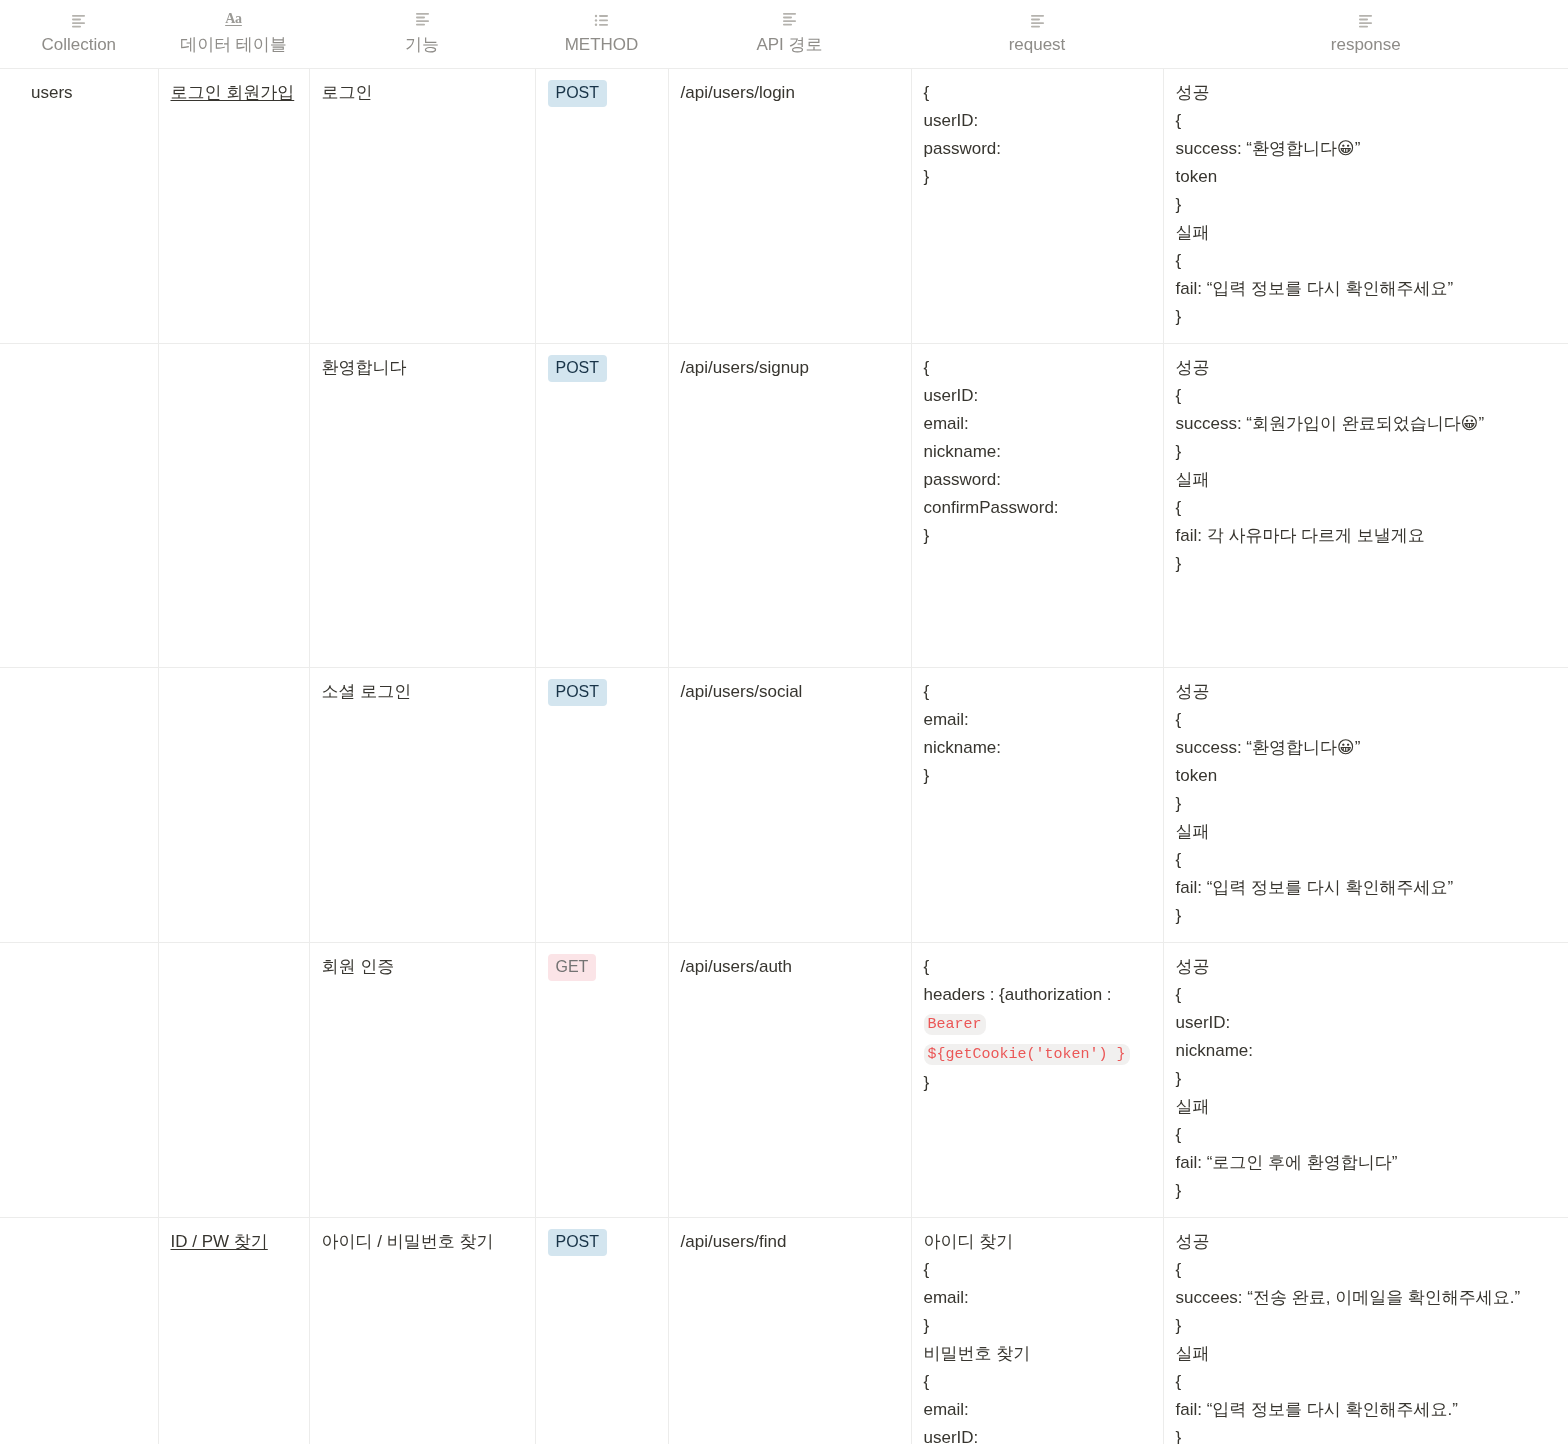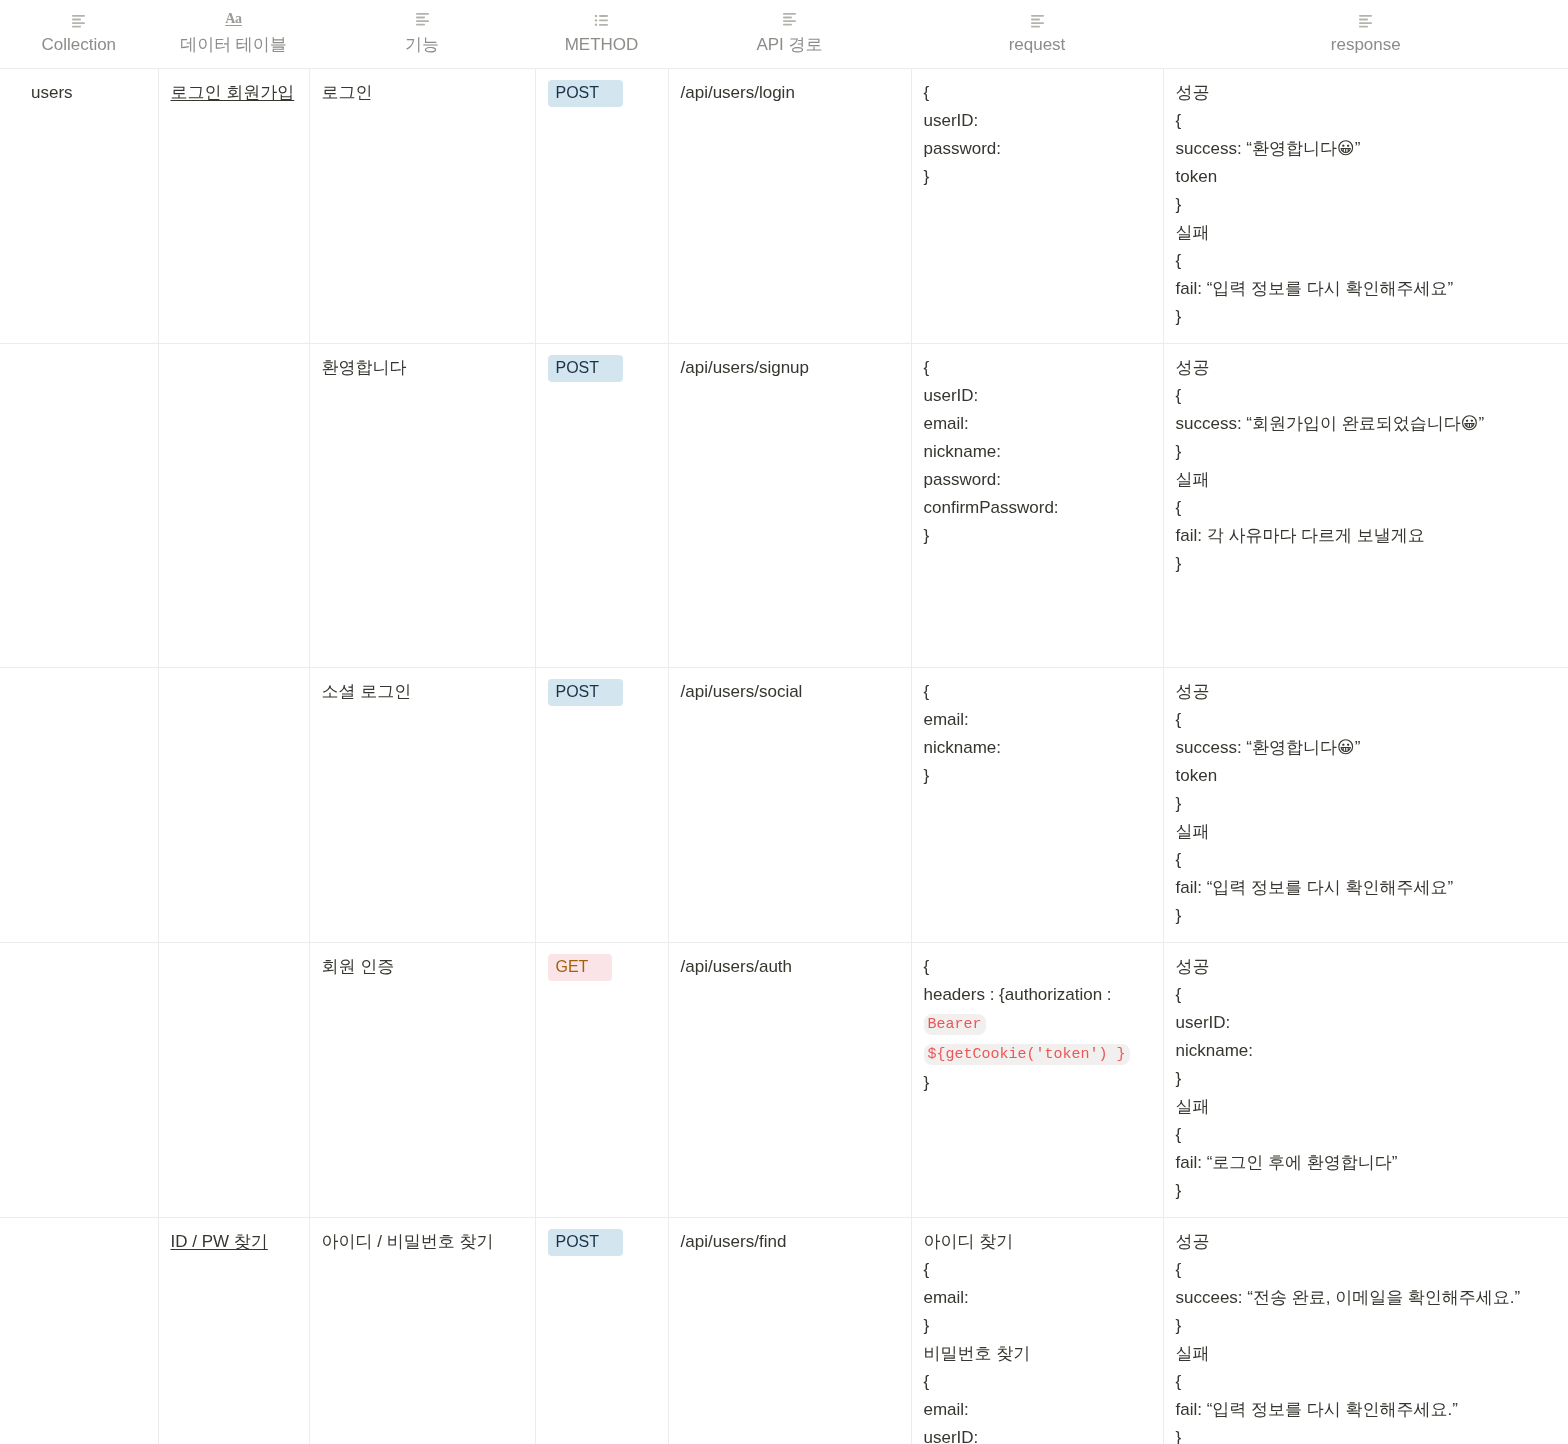--- a/index.html
+++ b/index.html
@@ -73,28 +73,28 @@
     color: #37352f;
     text-decoration: underline;
     text-underline-offset: 2px;
     text-decoration-color: #37352f;
     cursor: pointer;
   }
 
   
   .pill {
     display: inline-block;
-    padding: 2px 24px 3px 8px;
+    padding: 2px 8px 3px 8px;
     border-radius: 4px;
     font-size: 16px;
     line-height: 22px;
     white-space: nowrap;
   }
   .pill-post { background: #d3e5ef; color: #183347; }
-  .pill-get  { background: #fbe4e7; color: #a16207; }
+  .pill-get  { background: #fbe4e7; color: #737373; }
 
   
   code.inline-code {
     font-family: "Liberation Mono", "DejaVu Sans Mono", monospace;
     font-size: 15px;
     color: #eb5757;
     background: #f1f0ef;
     border-radius: 8px;
     padding: 2px 4px;
   }

